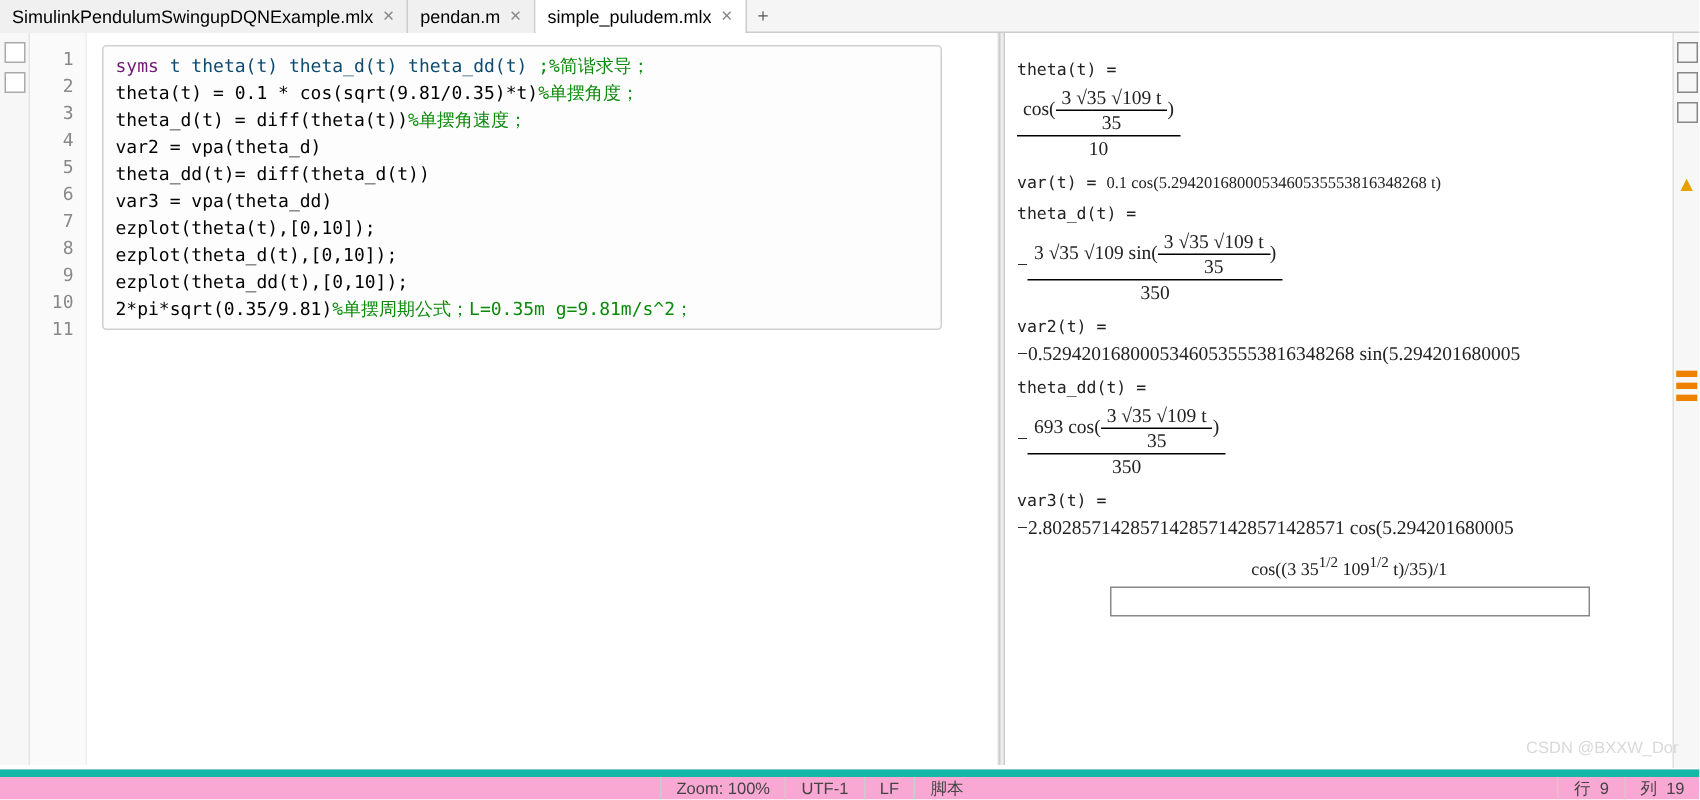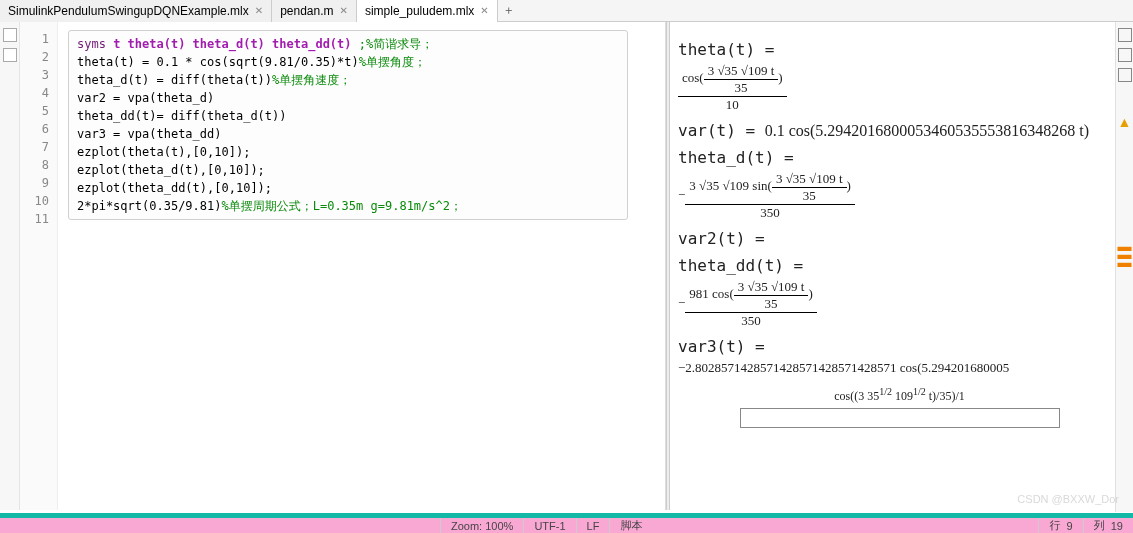--- a/index.html
+++ b/index.html
@@ -12,23 +12,23 @@
 .main { display:flex; height:488px; }
 .editor-side { display:flex; border-right:1px solid #ddd; width:666px; }
 .editor-toolbar { width:20px; background:#f7f7f7; border-right:1px solid #e5e5e5; display:flex; flex-direction:column; align-items:center; gap:6px; padding-top:6px; }
 .toolbtn { width:14px; height:14px; border:1px solid #aaa; background:#fff; }
 .gutter { width:38px; text-align:right; padding:8px 8px 0 0; color:#888; font-family:Consolas,monospace; font-size:12px; line-height:18px; background:#fafafa; border-right:1px solid #eee;}
 .code-wrap { flex:1; padding:8px 10px; }
 .code-box { border:1px solid #d0d0d0; border-radius:3px; padding:4px 8px; background:#fdfdfd; width:560px; }
 .code-line { font-family:Consolas,monospace; font-size:12px; line-height:18px; white-space:pre; }
 .kw { color:#701a75; }
 .com { color:#0a8a0a; }
-.id1 { color:#a21caf;font-weight:bold; }
+.id1 { color:#0c4a6e; }
 .output-side { flex:1; padding:10px 12px; font-family:"Times New Roman",serif; font-size:13px; overflow:hidden; color:#222; }
-.out-label { font-family:Consolas,monospace; font-size:16px; margin:8px 0 4px; }
+.out-label { font-family:Consolas,monospace; font-size:11px; margin:8px 0 4px; }
 .frac { display:inline-block; text-align:center; vertical-align:middle; }
 .frac .num { display:block; border-bottom:1px solid #000; padding:0 4px; }
 .frac .den { display:block; padding:0 4px; }
 .math { font-style:normal; font-family:"Times New Roman",serif; }
 .rightbar { position:absolute; right:0; top:22px; width:18px; height:490px; background:#f7f7f7; border-left:1px solid #e0e0e0; display:flex; flex-direction:column; align-items:center; gap:6px; padding-top:6px;}
 .rb-icon { width:14px; height:14px; }
 .warn { color:#e6a100; font-size:14px; }
 .statusbar { position:absolute; bottom:0; left:0; right:0; height:20px; border-top:5px solid #14b8a6; background:#f9a8d4; display:flex; align-items:center; font-size:11px; color:#444; }
 .statusbar .cell { border-left:1px solid #ccc; padding:0 10px; height:100%; display:flex; align-items:center; }
 .split { position:absolute; top:22px; left:666px; width:4px; height:488px; background:#eee; border-left:1px solid #ccc; border-right:1px solid #ccc; cursor:col-resize;}
@@ -98,24 +98,25 @@
     </div>
 
     <div class="out-label"><span>var(t) = </span><span class="math"> 0.1 cos(5.2942016800053460535553816348268 t)</span></div>
 
     <div class="out-label">theta_d(t) =</div>
     <div class="math">
       <span>−</span><span class="frac"><span class="num"><span>3 √35  √109 sin</span>(<span class="frac"><span class="num">3 √35  √109 t</span><span class="den">35</span></span>)</span><span class="den">350</span></span>
     </div>
 
     <div class="out-label">var2(t) =</div>
+    <div class="math">−0.52942016800053460535553816348268 sin(5.294201680005</div>
 
     <div class="out-label">theta_dd(t) =</div>
     <div class="math">
-      <span>−</span><span class="frac"><span class="num"><span>981 cos</span>(<span class="frac"><span class="num">3 √35  √109 t</span><span class="den">35</span></span>)</span><span class="den">350</span></span>
+      <span>−</span><span class="frac"><span class="num"><span>693 cos</span>(<span class="frac"><span class="num">3 √35  √109 t</span><span class="den">35</span></span>)</span><span class="den">350</span></span>
     </div>
 
     <div class="out-label">var3(t) =</div>
     <div class="math">−2.8028571428571428571428571428571 cos(5.294201680005</div>
 
     <div class="plot-title"><span>cos((3 35</span><sup>1/2</sup><span> 109</span><sup>1/2</sup><span> t)/35)/1</span></div>
     <div class="plot-frame"></div>
   </div>
 </div>
 

